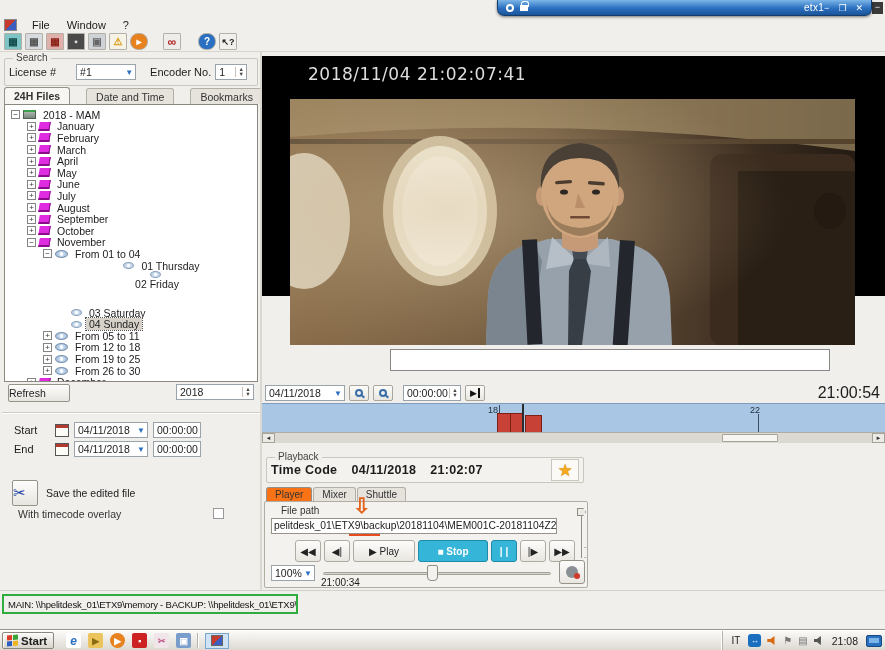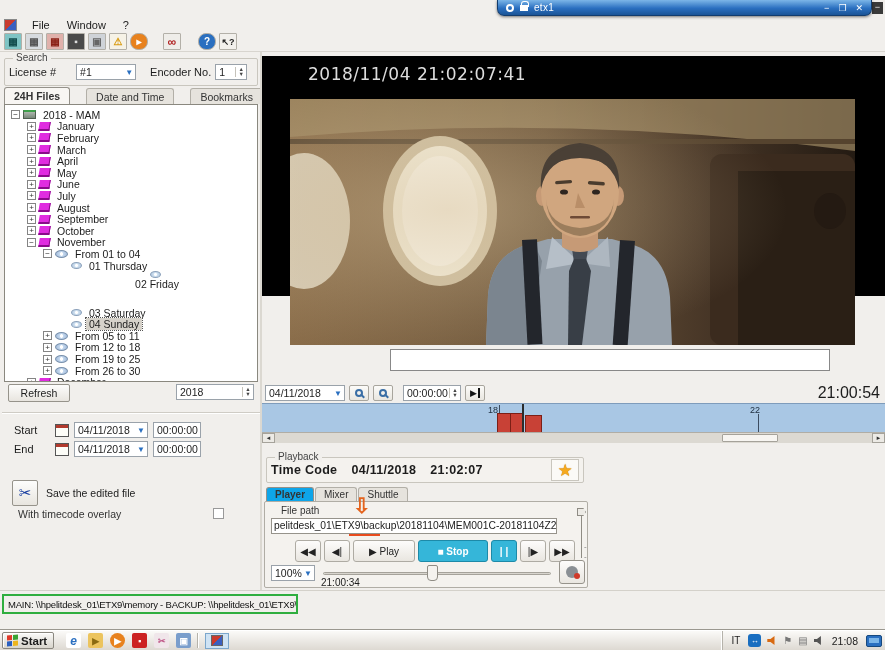--- a/index.html
+++ b/index.html
@@ -8,21 +8,21 @@
 .screen{position:relative;width:885px;height:650px;background:#f1efec;overflow:hidden}
 
 
 .titlebar{position:absolute;left:0;top:0;width:885px;height:17px;background:linear-gradient(180deg,#2f7ca6,#14526f 60%,#0e4660);display:flex;align-items:center;gap:4px;padding:0 4px;color:#fff;font-weight:bold;font-size:11px}
 .appicon{width:13px;height:13px;background:linear-gradient(135deg,#c93a2e 50%,#3a5fc0 50%);border:1px solid rgba(255,255,255,.35);flex:none}
 .titlebar .shade{position:absolute;left:430px;top:0;width:70px;height:17px;background:linear-gradient(90deg,transparent,#222c)}
 .rdpbar{position:absolute;left:497px;top:0;width:375px;height:16px;background:linear-gradient(180deg,#7cb6e8,#2a6fc0 55%,#1b5496);border:1px solid #123c6e;border-top:none;border-radius:0 0 7px 7px;display:flex;align-items:center;color:#fff;font-size:10px;padding:0 8px;box-shadow:0 1px 3px rgba(0,0,0,.5);z-index:5}
 .pin{width:8px;height:8px;border:2px solid #fff;border-radius:50%;margin-right:6px}
 .lock{width:8px;height:6px;background:#fff;position:relative;margin-right:6px}
 .lock::before{content:"";position:absolute;left:1px;top:-4px;width:6px;height:5px;border:1.5px solid #fff;border-bottom:none;border-radius:3px 3px 0 0}
-.rdp-title{flex:1;text-align:left;letter-spacing:.3px}
+.rdp-title{flex:1;text-align:right;letter-spacing:.3px}
 .rdp-btns{display:flex;gap:9px;font-size:9px;line-height:14px}
 .appwin-min{position:absolute;right:2px;top:2px;width:11px;height:12px;background:#3a3a3a;color:#eee;font-size:9px;line-height:11px;text-align:center;z-index:4}
 
 
 .menubar{position:absolute;left:0;top:17px;width:885px;height:15px;display:flex;align-items:center;gap:13px;padding-left:4px;background:#f1efec}
 .menuicon{width:13px;height:12px;background:linear-gradient(135deg,#c93a2e 50%,#3a5fc0 50%);border:1px solid #888;flex:none}
 .menu-item{padding:0 2px}
 .toolbar{position:absolute;left:0;top:32px;width:885px;height:20px;display:flex;align-items:center;gap:3px;padding-left:4px;border-bottom:1px solid #d8d5cf}
 .tb{width:18px;height:17px;border:1px solid #b3b0a8;border-radius:1px;background:#efede9;display:flex;align-items:center;justify-content:center;font-size:10px;font-weight:bold;flex:none}
 .tb-1{background:#7fc4c4;color:#134d4d}
@@ -30,21 +30,21 @@
 .tb-3{background:#e0b1ab;color:#8a1f14}
 .tb-4{background:#4a4a4a;color:#ddd}
 .tb-5{background:#cfd3d8;color:#666}
 .tb-6{color:#d89a10;background:#f6f2e6}
 .tb-7{background:#e8821e;color:#fff;border-radius:8px}
 .tb-8{color:#b02020;margin-left:12px;font-size:12px}
 .tb-9{background:#2a6fc0;color:#fff;border-radius:8px;margin-left:14px}
 .tb-10{color:#222;background:#f2f0ec;font-size:9px}
 
 
-.btn{background:linear-gradient(#fdfdfc,#e8e5df);border:1px solid #96938b;border-radius:2px;text-align:center;font-size:10.5px}
+.btn{background:linear-gradient(#fdfdfc,#e8e5df);border:1px solid #96938b;border-radius:2px;font-size:10.5px}
 .combo{background:#fff;border:1px solid #9aa2aa;display:flex;align-items:center;height:16px;font-size:10.5px;padding-left:3px}
 .combo .arr{margin-left:auto;width:12px;text-align:center;color:#2a6fc0;font-size:8px}
 .spin{background:#fff;border:1px solid #9aa2aa;display:flex;align-items:center;height:16px;font-size:10.5px;padding-left:3px}
 .spin .ud{margin-left:auto;width:11px;display:flex;flex-direction:column;font-size:5.5px;line-height:5px;color:#444;text-align:center;border-left:1px solid #c5c2ba}
 .group{position:absolute;border:1px solid #c9c6be;border-radius:2px}
 .legend{position:absolute;top:-7px;left:8px;background:#f1efec;padding:0 3px;font-size:10px;color:#444}
 .field{background:#fff;border:1px solid #9aa2aa;height:16px;font-size:10.5px;padding:1px 3px}
 
 
 .searchgrp{left:4px;top:58px;width:254px;height:28px}
@@ -105,21 +105,21 @@
 .hthumb{position:absolute;left:460px;top:1px;width:56px;height:8px;background:#f7f5f1;border:1px solid #a5a29a;border-radius:1px}
 
 
 .pbgrp{left:266px;top:457px;width:318px;height:26px;background:#f4f2ee}
 .pbrow{display:flex;align-items:center;height:100%;padding:0 4px;gap:14px}
 .pb-b{font-weight:bold;font-size:12.5px;letter-spacing:.3px}
 .star-btn{margin-left:auto;width:28px;height:22px;background:#fbfaf7;border:1px solid #c9c6be;display:flex;align-items:center;justify-content:center}
 .star{color:#f5a91e;font-size:17px;text-shadow:0 0 1px #b06a00}
 .ptabs{position:absolute;left:266px;top:486px;display:flex;align-items:flex-end;height:15px}
 .ptab{padding:1px 8px;border:1px solid #b2afa7;border-bottom:none;background:#e6e3dd;border-radius:3px 3px 0 0;font-size:10px;color:#333;margin-right:1px}
-.ptab.active{background:#0ea5e9;border-color:#94918a;font-weight:bold}
+.ptab.active{background:#f97316;border-color:#94918a;font-weight:normal}
 .pp{position:absolute;left:264px;top:501px;width:324px;height:87px;background:#f4f2ee;border:1px solid #b0ada5;border-radius:2px}
 .fp-lbl{position:absolute;left:16px;top:3px;font-size:10px;color:#333}
 .fp-arrow{position:absolute;left:88px;top:-8px;color:#e4641e;font-size:21px;font-weight:bold;z-index:3}
 .fp-field{position:absolute;left:6px;top:16px;width:286px;height:16px;background:#fff;border:1px solid #96938b;font-size:10.3px;line-height:14px;padding-left:2px;white-space:nowrap;overflow:hidden}
 .fp-underline{position:absolute;left:84px;top:32px;width:31px;height:2px;background:#e84c1e}
 .transport{position:absolute;left:30px;top:38px;display:flex;gap:3px}
 .t-btn{height:22px;border:1px solid #aeaba3;background:linear-gradient(#fdfcfb,#e9e6e0);border-radius:3px;font-size:10px;display:flex;align-items:center;justify-content:center;color:#222;white-space:nowrap}
 .t-btn.cyan{background:#35b6d9;color:#fff;border-color:#1d8aa8;font-weight:bold}
 .w26{width:26px}.w62{width:62px}.w70{width:70px}
 .zoom-combo{position:absolute;left:6px;top:63px;width:44px}
@@ -287,21 +287,21 @@
       <div class="tree-row" style="padding-left: 20px;">
         <span class="expander">−</span>
         <span class="tree-ico book"></span>
         <span class="tree-label">November</span>
       </div>
       <div class="tree-row" style="padding-left: 36px;">
         <span class="expander">−</span>
         <span class="tree-ico disc"></span>
         <span class="tree-label">From 01 to 04</span>
       </div>
-      <div class="tree-row" style="padding-left: 52px;">
+      <div class="tree-row" style="padding-left: 52px; justify-content: center;">
         <span style="width: 12px; flex: 0 0 auto;"></span>
         <span class="tree-ico disc-small"></span>
         <span class="tree-label">01 Thursday</span>
       </div>
       <div class="tree-row" style="padding-left: 52px; flex-direction: column;">
         <span style="width: 12px; flex: 0 0 auto;"></span>
         <span class="tree-ico disc-small"></span>
         <span class="tree-label">02 Friday</span>
       </div>
       <div class="tree-row" style="padding-left: 52px; margin-top: 24px;">

